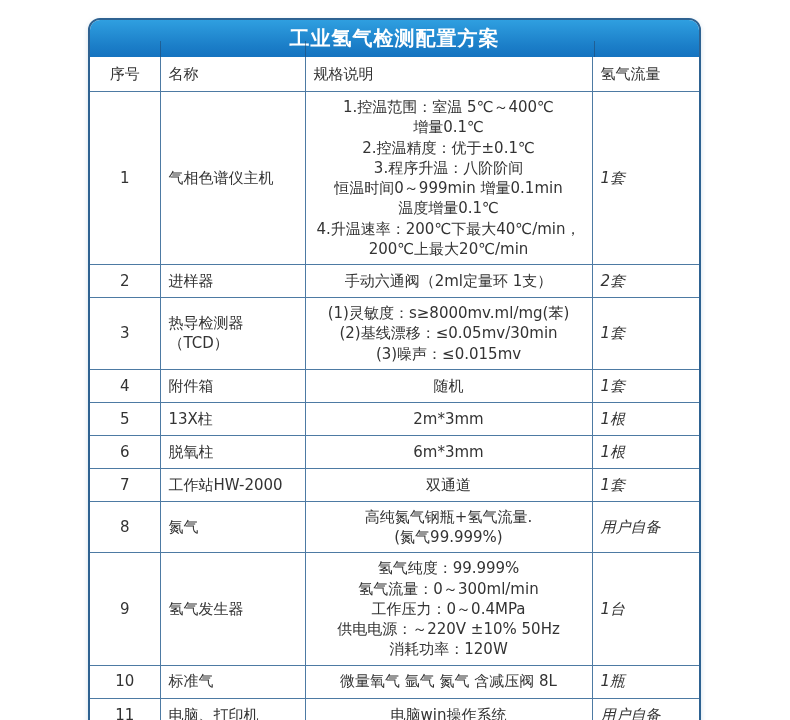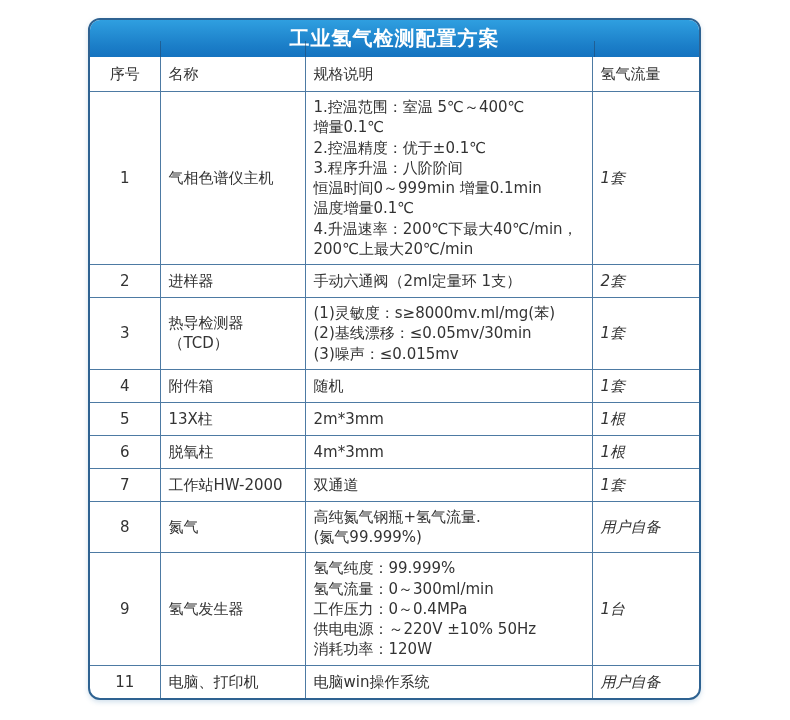--- a/index.html
+++ b/index.html
@@ -76,21 +76,21 @@
   table.spec-table th.col-no,
   table.spec-table td.cell-no {
     text-align: center;
   }
   
   table.spec-table th:first-child, table.spec-table td:first-child { border-left: none; }
   table.spec-table th:last-child,  table.spec-table td:last-child  { border-right: none; }
   table.spec-table thead th { border-top: none; }
   table.spec-table tr:last-child td { border-bottom: none; }
 
-  td.cell-spec { white-space: pre-line; }
+  td.cell-spec { white-space: pre-line; text-align: center; }
   td.cell-qty  { padding-left: 10px; font-style: italic; }
   tr.data-row  { height: 33px; }
 </style>
 </head>
 <body>
 
 <div class="stage">
   <div class="spec-table-wrap">
 
     <div class="title-bar">
@@ -151,21 +151,21 @@
         </tr>
         <tr class="data-row">
           <td class="cell-no">5</td>
           <td class="cell-name">13X柱</td>
           <td class="cell-spec">2m*3mm</td>
           <td class="cell-qty">1根</td>
         </tr>
         <tr class="data-row">
           <td class="cell-no">6</td>
           <td class="cell-name">脱氧柱</td>
-          <td class="cell-spec">4m*3mm</td>
+          <td class="cell-spec">6m*3mm</td>
           <td class="cell-qty">1根</td>
         </tr>
         <tr class="data-row">
           <td class="cell-no">7</td>
           <td class="cell-name">工作站HW-2000</td>
           <td class="cell-spec">双通道</td>
           <td class="cell-qty">1套</td>
         </tr>
         <tr class="data-row">
           <td class="cell-no">8</td>
@@ -178,20 +178,26 @@
           <td class="cell-no">9</td>
           <td class="cell-name">氢气发生器</td>
           <td class="cell-spec">氢气纯度：99.999%
 氢气流量：0～300ml/min
 工作压力：0～0.4MPa
 供电电源：～220V ±10% 50Hz
 消耗功率：120W</td>
           <td class="cell-qty">1台</td>
         </tr>
         <tr class="data-row">
+          <td class="cell-no">10</td>
+          <td class="cell-name">标准气</td>
+          <td class="cell-spec">微量氧气 氩气 氮气 含减压阀 8L</td>
+          <td class="cell-qty">1瓶</td>
+        </tr>
+        <tr class="data-row">
           <td class="cell-no">11</td>
           <td class="cell-name">电脑、打印机</td>
           <td class="cell-spec">电脑win操作系统</td>
           <td class="cell-qty">用户自备</td>
         </tr>
       </tbody>
     </table>
   </div>
 </div>
 

